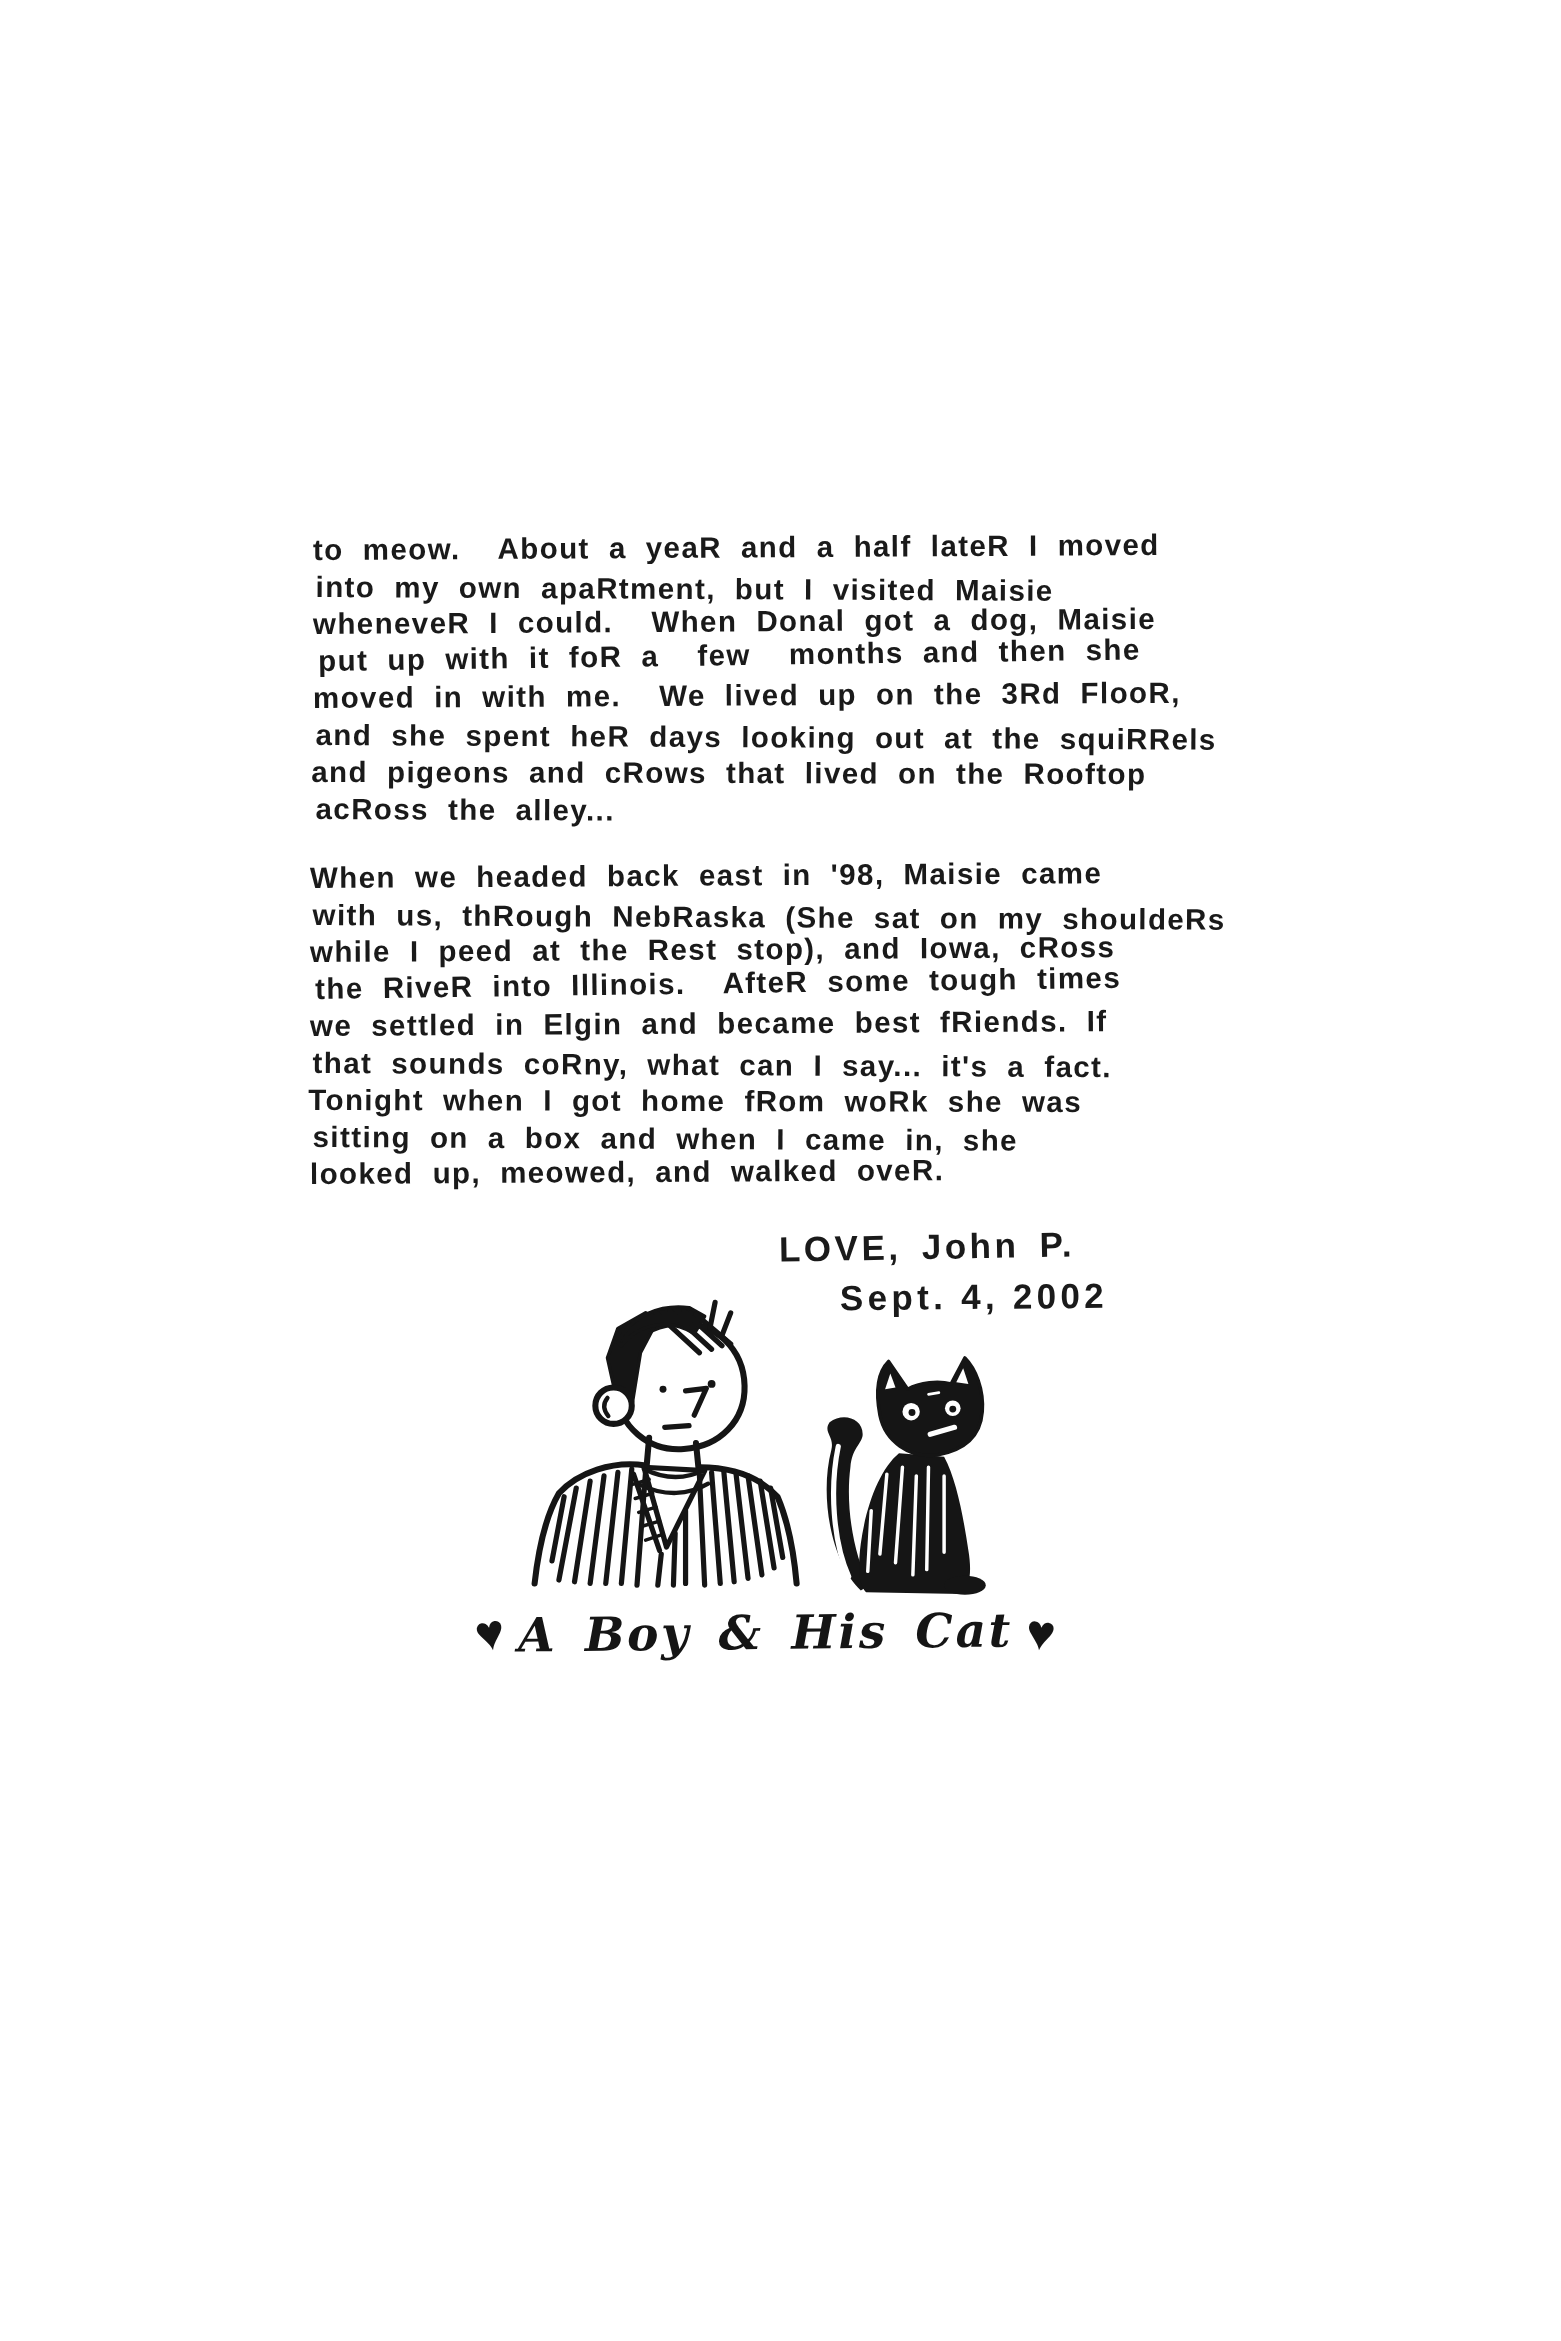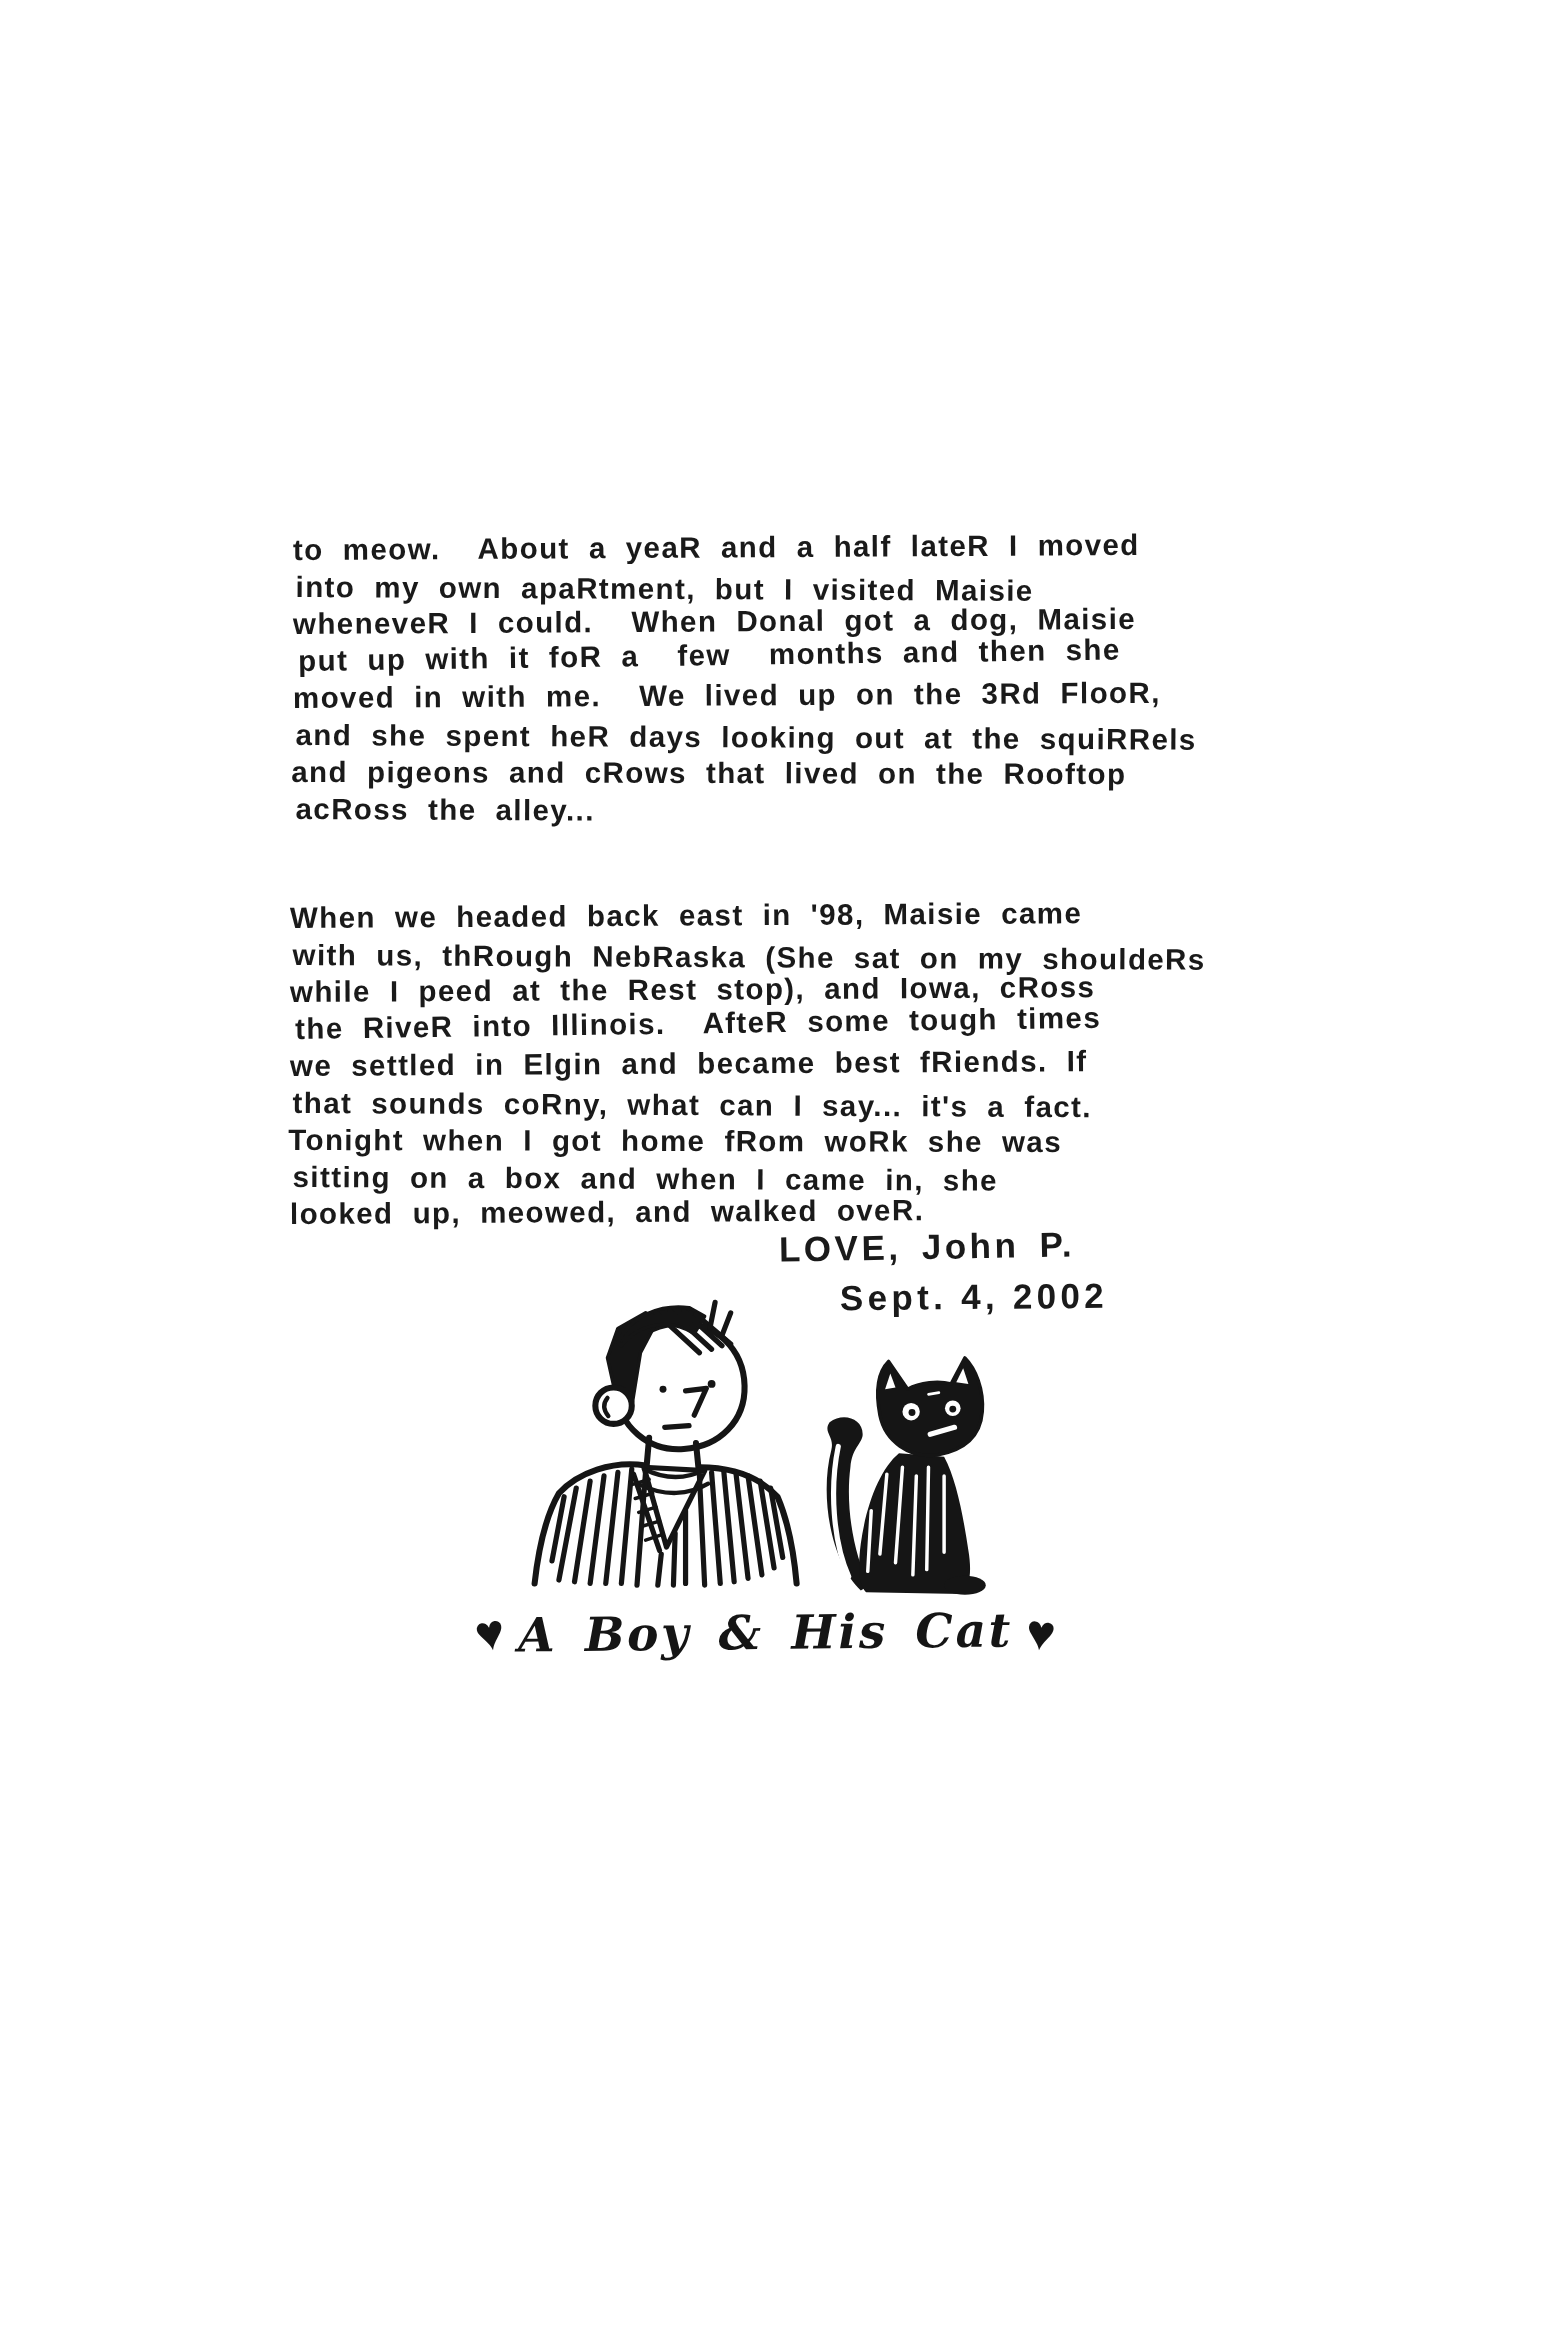--- a/index.html
+++ b/index.html
@@ -17,23 +17,24 @@
     position: relative;
     width: 1561px;
     height: 2342px;
     background: #ffffff;
   }
   
   .para {
     position: absolute;
     width: 1024px;
     color: #1a1a1a;
+    margin-left: 20px;
   }
   .para-1 { left: 293px; top: 531px; }
-  .para-2 { left: 290px; top: 899px; }
+  .para-2 { left: 290px; top: 859px; }
   .line {
     height: 37px;
     line-height: 37px;
     font-size: 29.5px;
     font-weight: 700;
     letter-spacing: 1.4px;
     word-spacing: 9.5px;
     white-space: pre;
     color: #1a1a1a;
     transform-origin: left center;

